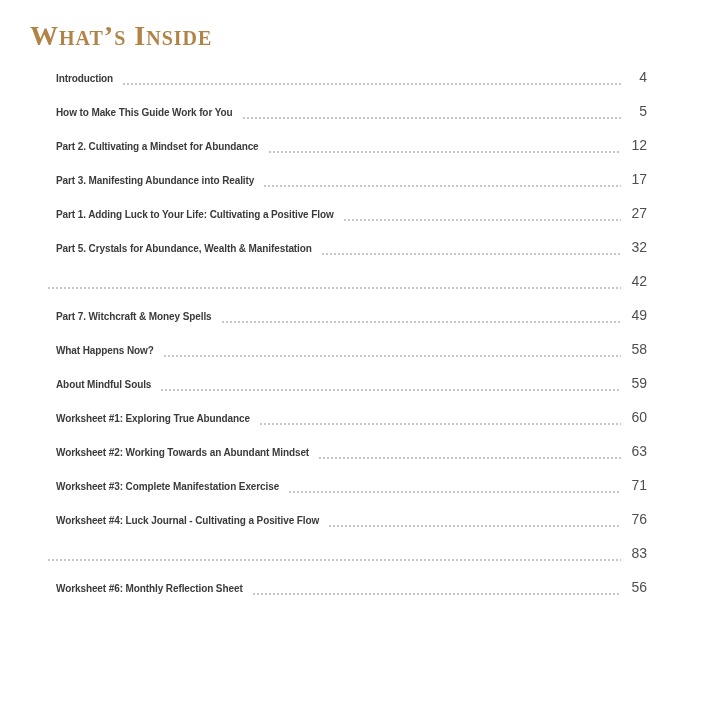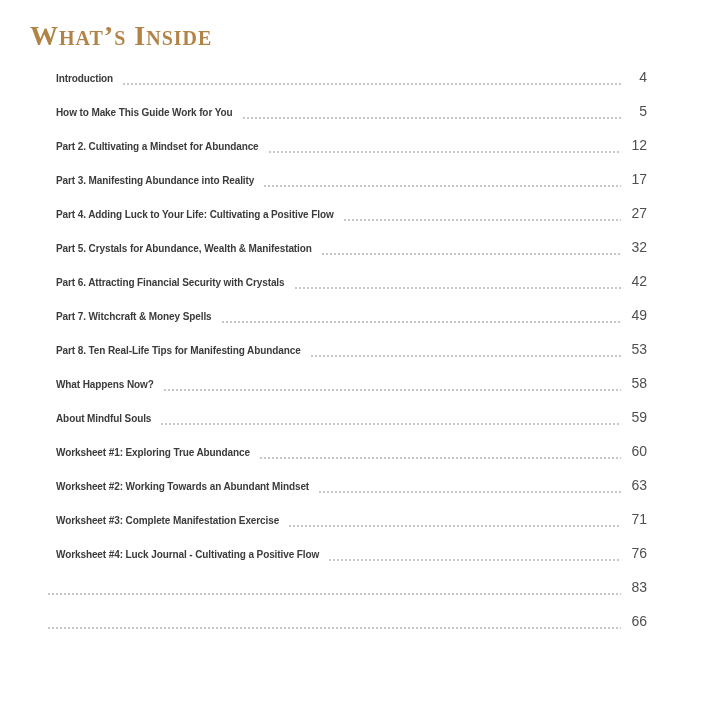--- a/index.html
+++ b/index.html
@@ -93,48 +93,42 @@
     <span class="toc-page-num">12</span>
   </div>
 
   <div class="toc-row">
     <span class="toc-label">Part 3. Manifesting Abundance into Reality</span>
     <span class="leader"></span>
     <span class="toc-page-num">17</span>
   </div>
 
   <div class="toc-row">
-    <span class="toc-label">Part 4. Adding Luck to Your Life: Cultivating a Positive Flow</span>
+    <span class="toc-label">Part 1. Adding Luck to Your Life: Cultivating a Positive Flow</span>
     <span class="leader"></span>
     <span class="toc-page-num">27</span>
   </div>
 
   <div class="toc-row">
     <span class="toc-label">Part 5. Crystals for Abundance, Wealth &amp; Manifestation</span>
     <span class="leader"></span>
     <span class="toc-page-num">32</span>
   </div>
 
   <div class="toc-row">
-    <span class="toc-label">Part 6. Attracting Financial Security with Crystals</span>
     <span class="leader"></span>
     <span class="toc-page-num">42</span>
   </div>
 
   <div class="toc-row">
     <span class="toc-label">Part 7. Witchcraft &amp; Money Spells</span>
     <span class="leader"></span>
     <span class="toc-page-num">49</span>
   </div>
 
-  <div class="toc-row">
-    <span class="toc-label">Part 8. Ten Real-Life Tips for Manifesting Abundance</span>
-    <span class="leader"></span>
-    <span class="toc-page-num">53</span>
-  </div>
 
   <div class="toc-row">
     <span class="toc-label">What Happens Now?</span>
     <span class="leader"></span>
     <span class="toc-page-num">58</span>
   </div>
 
   <div class="toc-row">
     <span class="toc-label">About Mindful Souls</span>
     <span class="leader"></span>
@@ -164,17 +158,18 @@
     <span class="leader"></span>
     <span class="toc-page-num">76</span>
   </div>
 
   <div class="toc-row">
     <span class="leader"></span>
     <span class="toc-page-num">83</span>
   </div>
 
   <div class="toc-row">
+    <span class="toc-label">Worksheet #6: Monthly Reflection Sheet</span>
     <span class="leader"></span>
-    <span class="toc-page-num">66</span>
+    <span class="toc-page-num">56</span>
   </div>
 </div>
 </div>
 
 </body></html>

